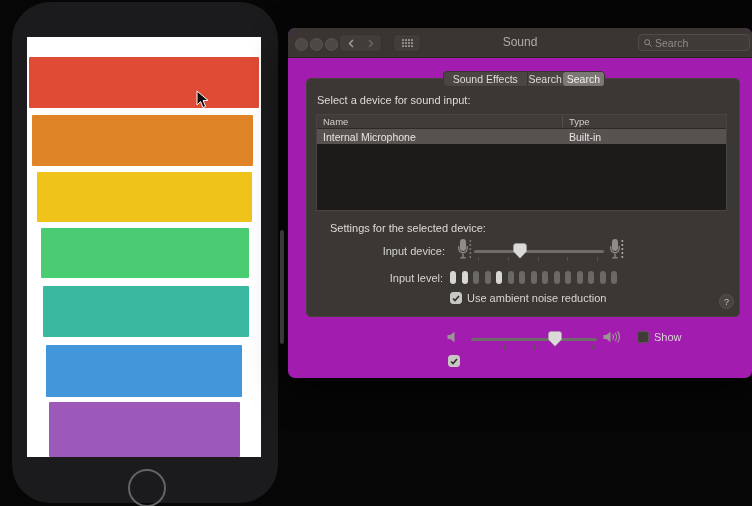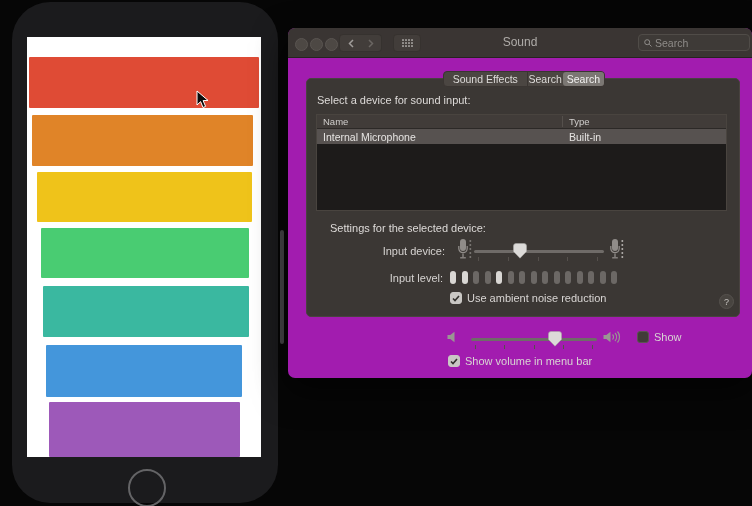--- a/index.html
+++ b/index.html
@@ -304,16 +304,15 @@
     </span>
     <span>Show</span>
   </div>
 
   <div id="cb-showvol" class="abs cbrow">
     <span class="checkbox on">
       <svg width="8" height="7" viewBox="0 0 8 7">
           <path d="M1 3.5 L3 5.5 L7 1" stroke="#32302d" stroke-width="1.6" fill="none"></path>
         </svg>
     </span>
-    <span>Show volume in menu bar</span>
   </div>
 
 </div>
 
 </body></html>

